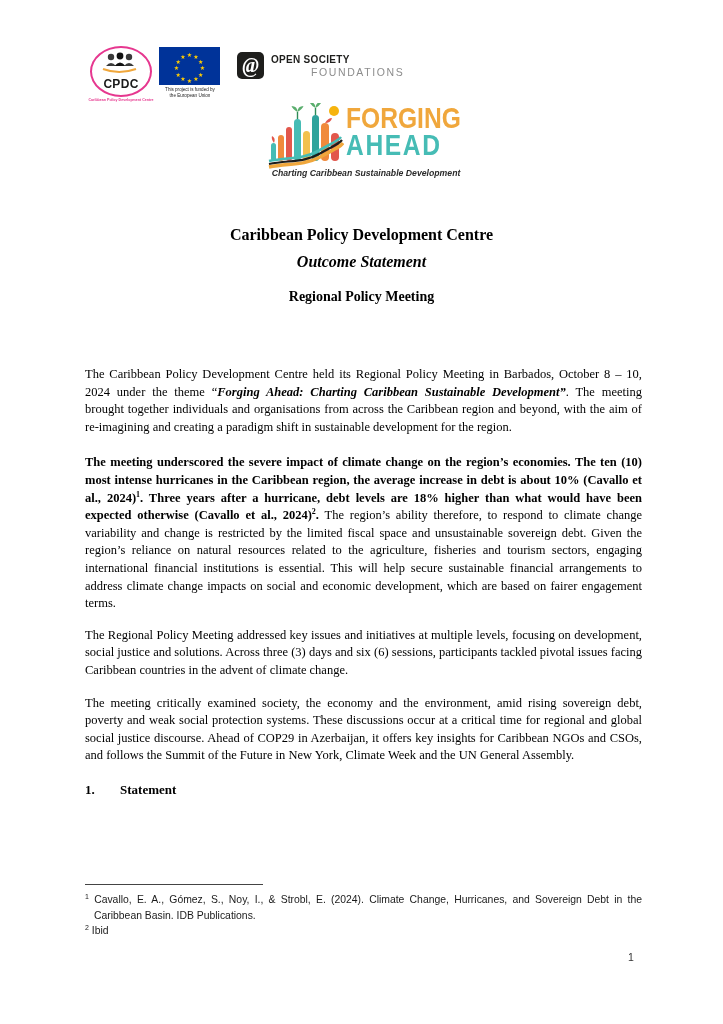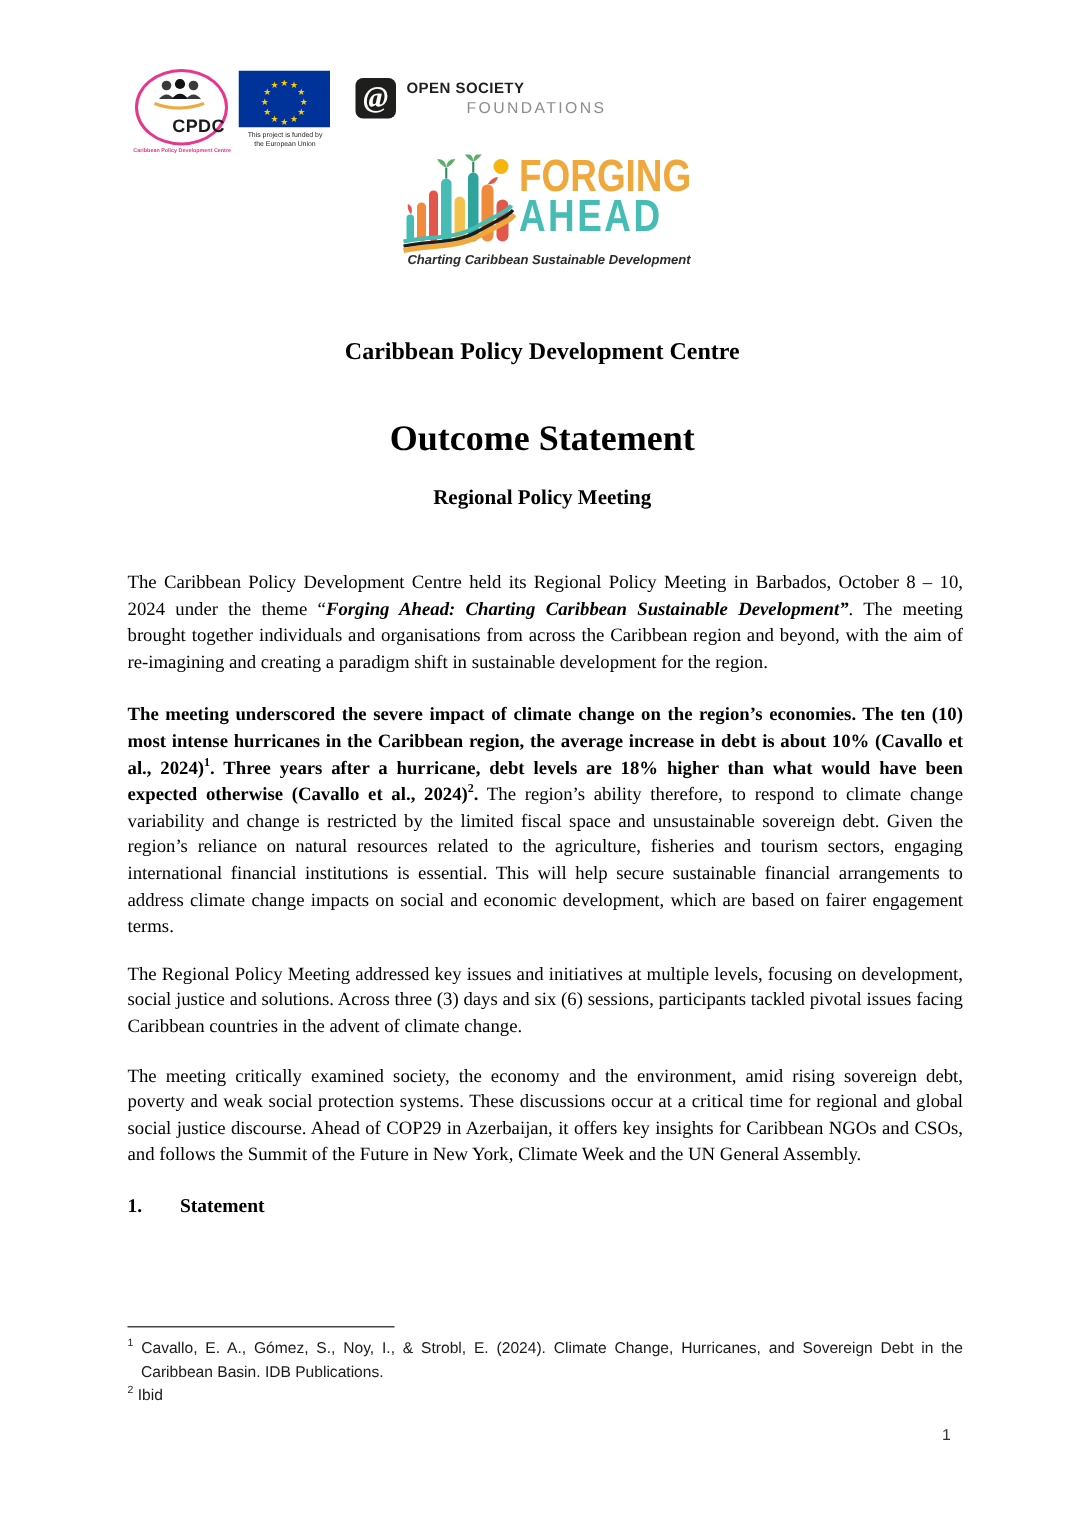--- a/index.html
+++ b/index.html
@@ -5,21 +5,21 @@
   html,body { margin:0; padding:0; background:#e8e8e8; }
   .page {
     position:relative; width:723px; height:1024px; margin:0 auto;
     background:#ffffff; font-family:"Liberation Serif", serif; color:#000;
     overflow:hidden;
   }
 
   
   .logo-row { position:absolute; left:88px; top:46px; width:300px; height:60px; }
 
-  .cpdc { position:absolute; left:0; top:0; width:66px; text-align:right; }
+  .cpdc { position:absolute; left:0; top:0; width:66px; text-align:center; }
   .cpdc-circle {
     width:58px; height:47px; margin:0 auto; border:2.5px solid #E6378F;
     border-radius:50%; position:relative; background:#fff;
   }
   .cpdc-acronym {
     position:absolute; left:0; right:0; bottom:4px;
     font-family:"Liberation Sans", sans-serif; font-weight:bold;
     font-size:12px; letter-spacing:.3px; color:#1a1a1a;
   }
   .cpdc-sub {
@@ -61,26 +61,26 @@
   }
   .f-tagline {
     position:absolute; left:-6px; top:68px; width:212px; text-align:center;
     font-family:"Liberation Sans", sans-serif; font-style:italic; font-weight:bold;
     font-size:8.7px; color:#2b2b2b; white-space:nowrap;
   }
 
   
   .titles { position:absolute; left:0; top:226px; width:723px; text-align:center; }
   .t-org  { font-size:16px; font-weight:bold; }
-  .t-doc  { font-size:24px; font-weight:bold; margin-top:36px; }
+  .t-doc  { font-size:16px; font-weight:bold; margin-top:9px;font-style:italic; }
   .t-meet { font-size:14px; font-weight:bold; margin-top:16px; line-height:20px; }
 
   
   .body-text {
-    position:absolute; left:85px; top:380px; width:557px;
+    position:absolute; left:85px; top:366px; width:557px;
     font-size:12.5px; line-height:17.6px; text-align:justify;
   }
   .body-text p { margin:0; }
   .p1 { margin-bottom:18px !important; }
   .p2 { margin-bottom:14px !important; }
   .p3 { margin-bottom:15px !important; }
   .p4 { margin-bottom:16px !important; }
   .theme { font-weight:bold; font-style:italic; }
   .body-text sup { font-size:8px; line-height:0; }
 

